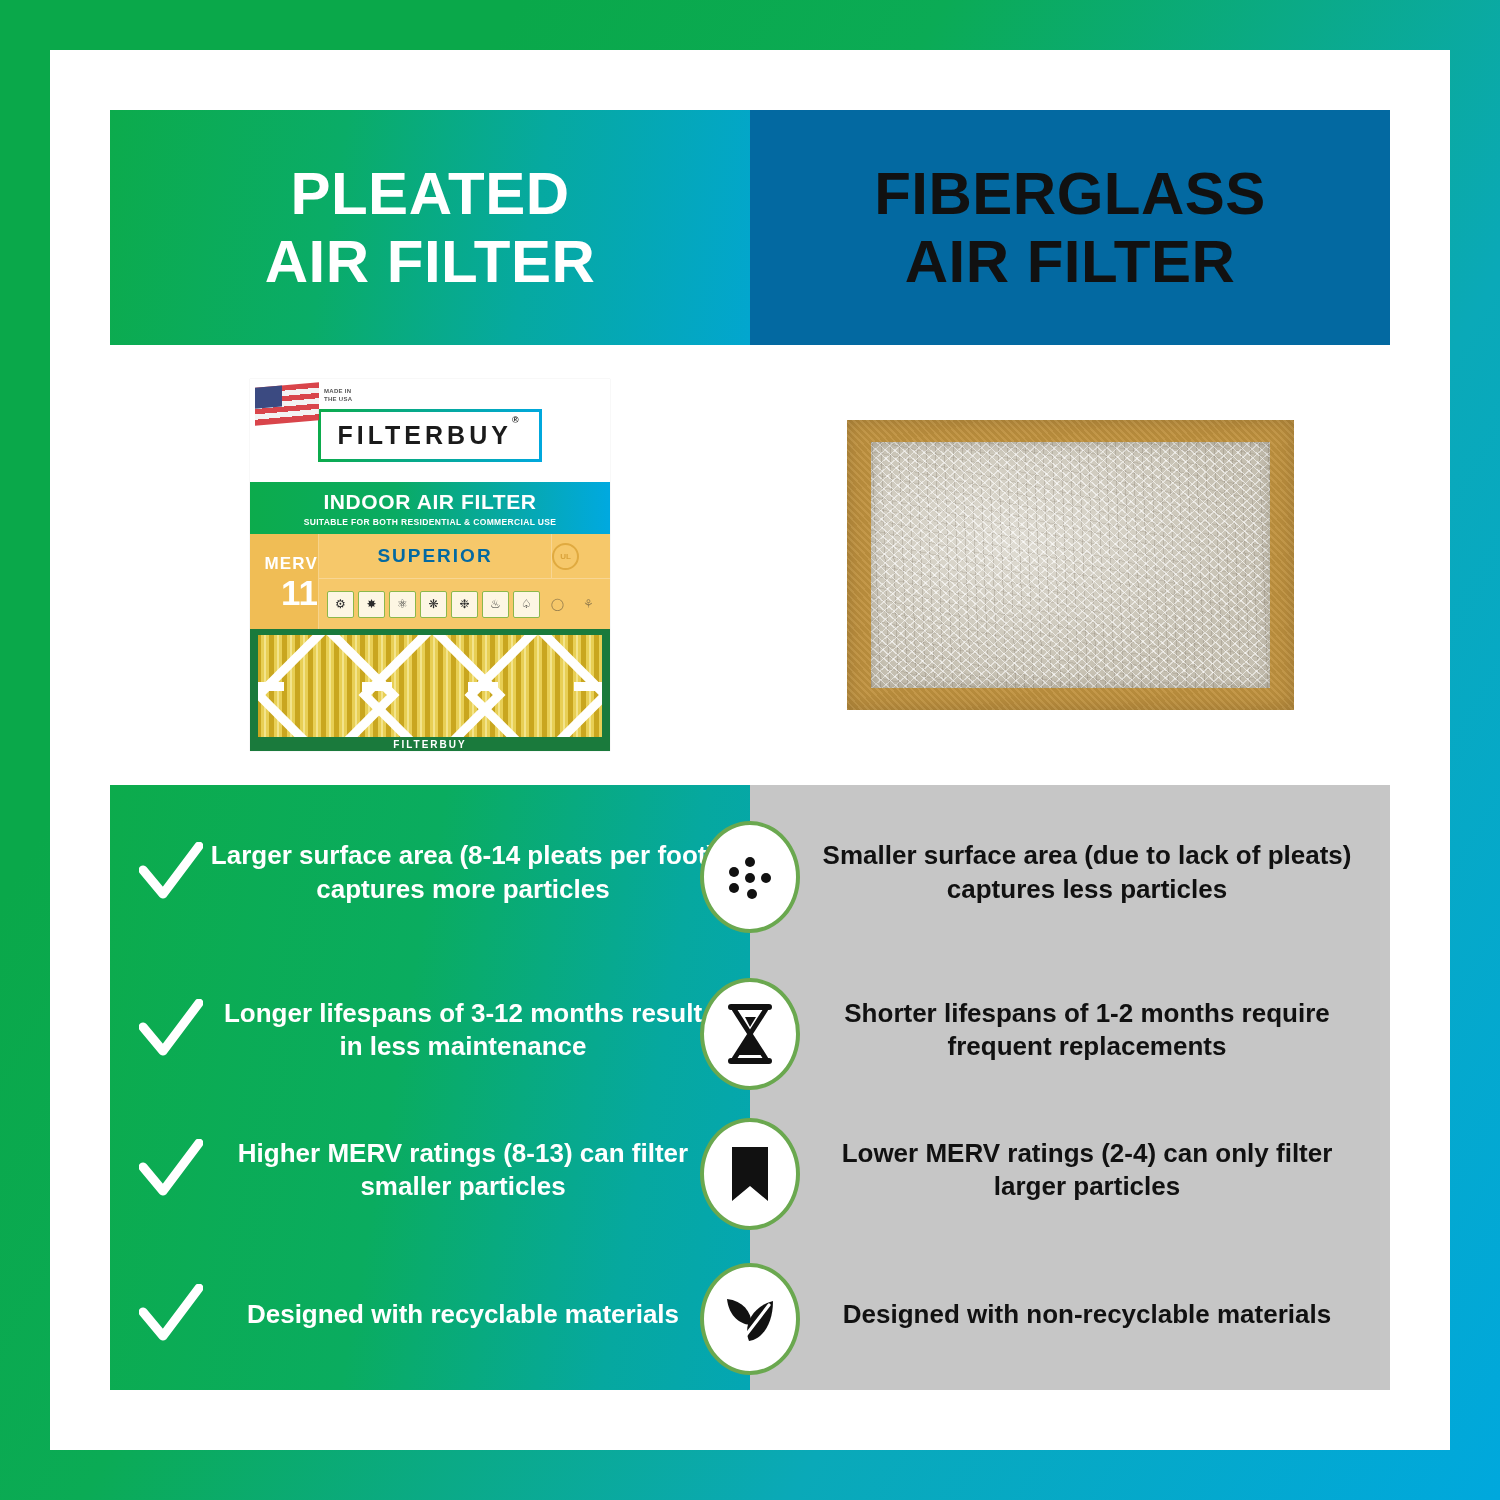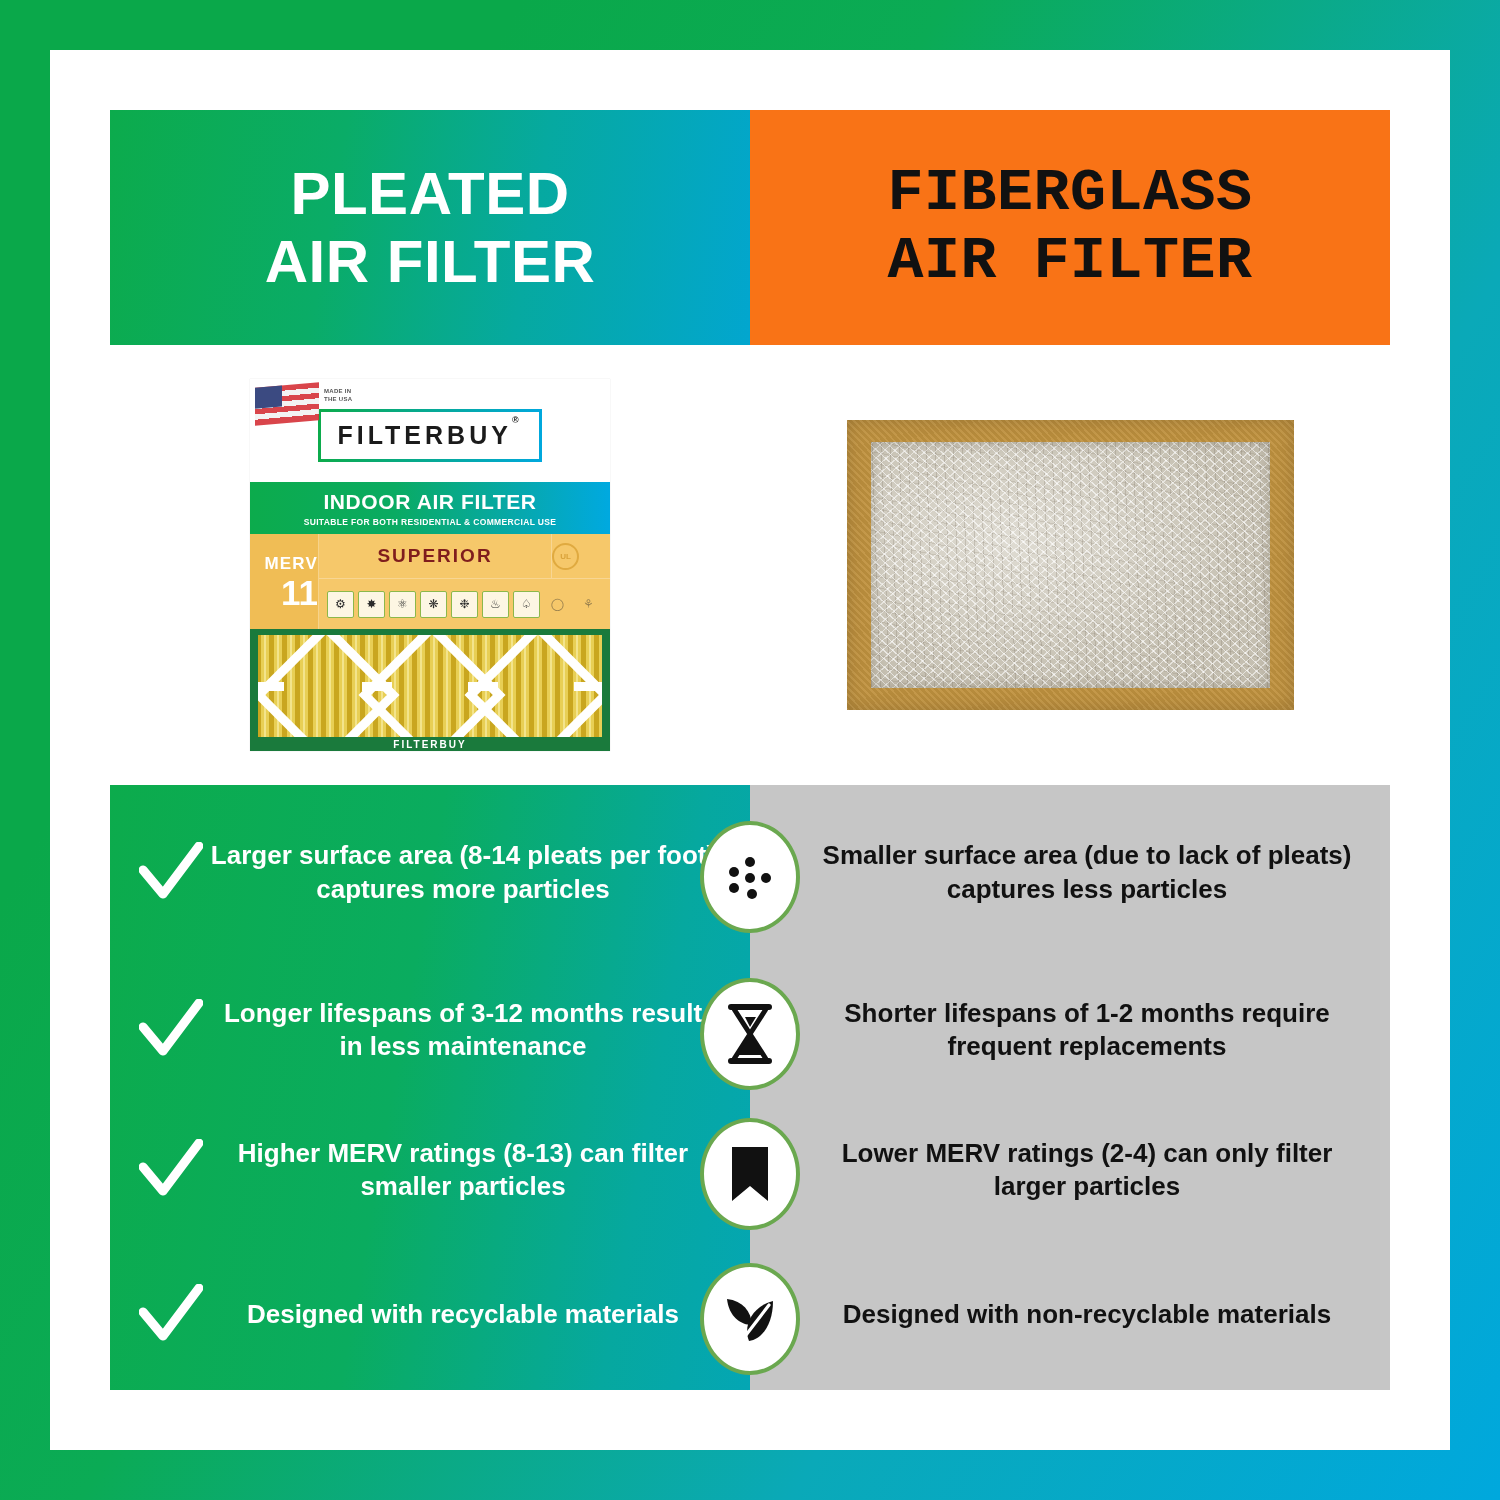--- a/index.html
+++ b/index.html
@@ -34,22 +34,22 @@
     display:flex;
     border-radius:28px;
   }
   .hdr-left{
     width:640px; height:235px;
     background:linear-gradient(100deg,#0cab4c 0%,#0aac67 35%,#06a9a0 65%,#02a6cf 100%);
     display:flex; align-items:center; justify-content:center;
   }
   .hdr-right{
     width:640px; height:235px;
-    background:#f97316;
-    display:flex; align-items:center; justify-content:center;font-family:Liberation Mono, monospace;
+    background:#0369a1;
+    display:flex; align-items:center; justify-content:center;
   }
   .hdr-title{
     font-size:60px; font-weight:bold; line-height:1.12;
     text-align:center; letter-spacing:0.5px;
   }
   .hdr-left .hdr-title{color:#ffffff;}
   .hdr-right .hdr-title{color:#111111;}
 
   
   .products{
@@ -109,21 +109,21 @@
     display:flex; flex-direction:column; align-items:flex-end; justify-content:center;
     color:#fff; border-right:1px solid #f7d38a;
   }
   .merv-word{font-size:17px;font-weight:bold;letter-spacing:1.2px;}
   .merv-num{font-size:35px;font-weight:bold;line-height:1;margin-top:1px;}
   .merv-right{flex:1;display:flex;flex-direction:column;}
   .sup-row{
     height:44px; display:flex; align-items:center; border-bottom:1px solid #f8d693;
   }
   .sup-label{
-    flex:1;text-align:center;color:#7f1d1d;font-size:19px;font-weight:bold;letter-spacing:2px;
+    flex:1;text-align:center;color:#0369a1;font-size:19px;font-weight:bold;letter-spacing:2px;
   }
   .ul-mark{
     width:58px;display:flex;align-items:center;justify-content:flex-start;
     border-left:1px solid #f8d693;height:100%;
   }
   .ul-circle{
     width:23px;height:23px;border-radius:50%;border:2px solid #e0aa40;
     display:flex;align-items:center;justify-content:center;
     font-size:8px;font-weight:bold;color:#d9a23a;
   }

